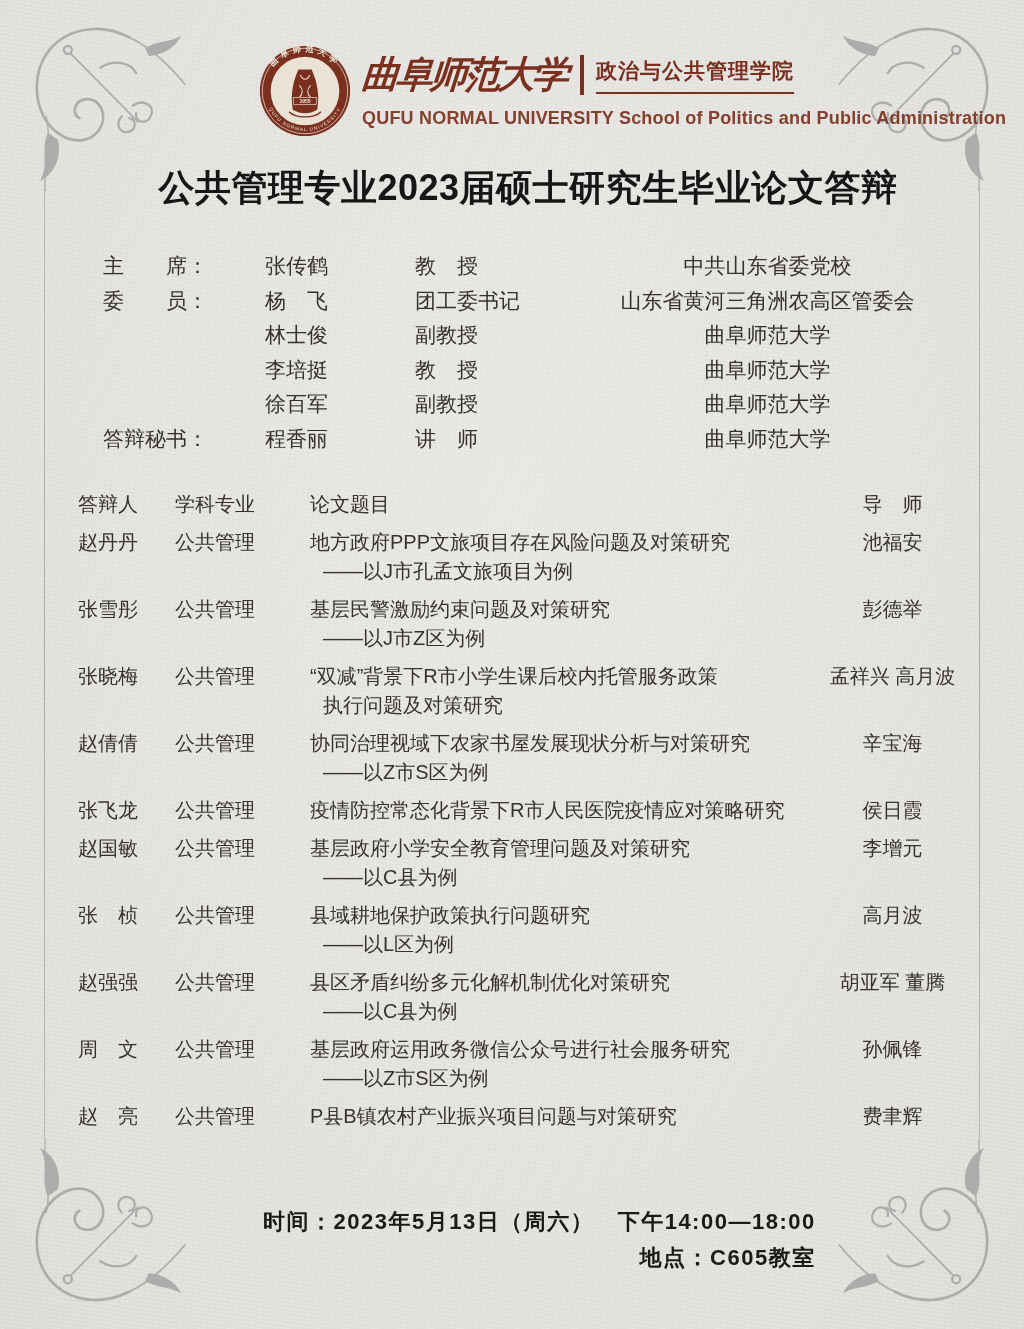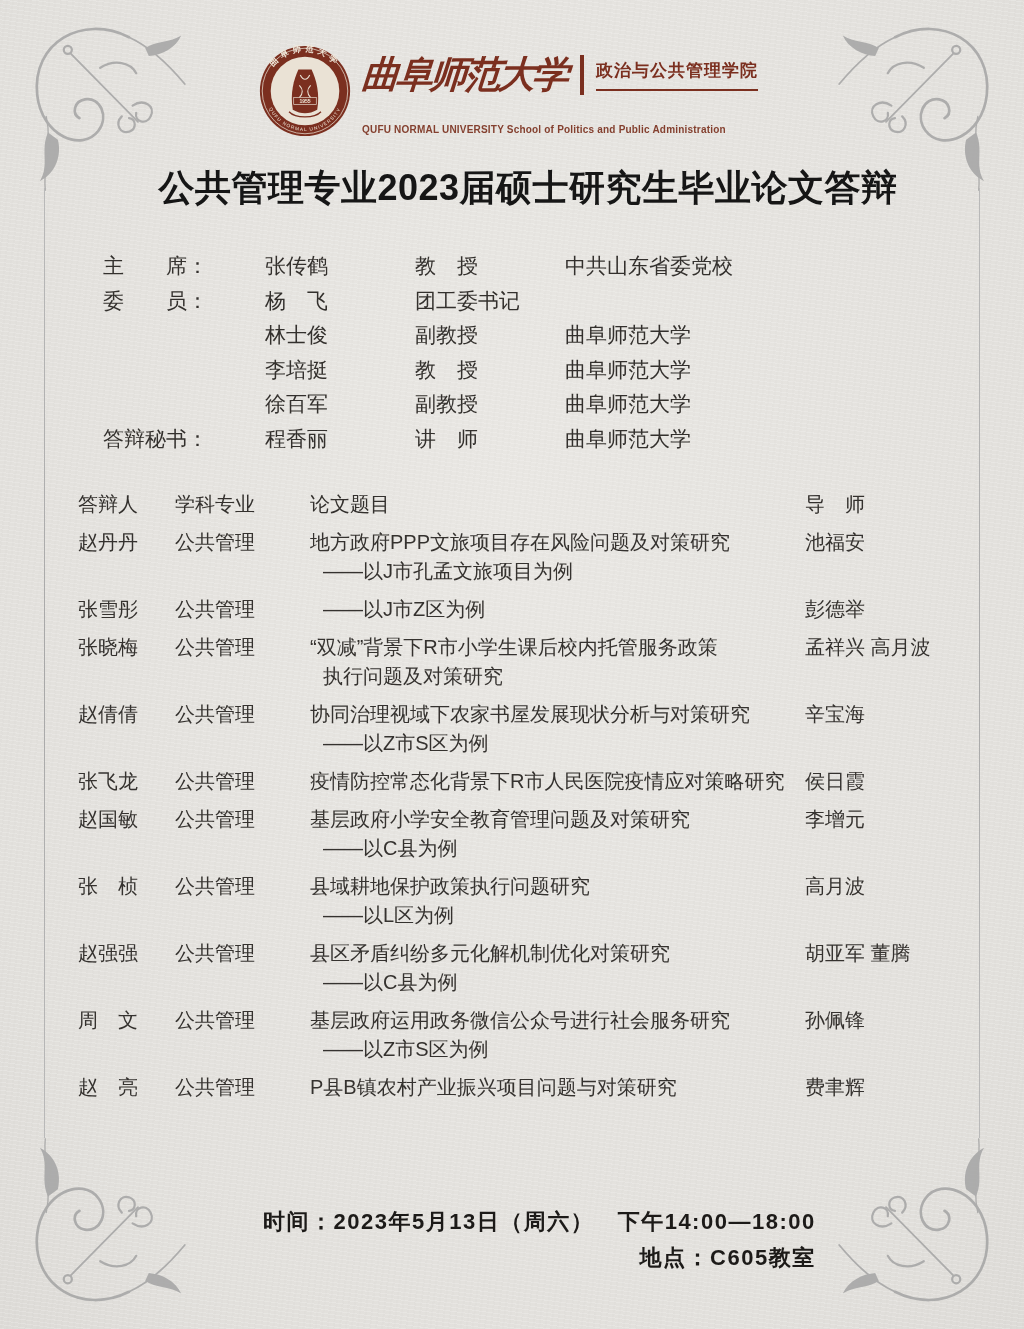--- a/index.html
+++ b/index.html
@@ -35,48 +35,48 @@
   .header-text{margin-left:10px;padding-top:2px;}
   .header-row{display:flex;align-items:center;height:58px;}
   .uni-script{
     font-family:"DejaVu Serif","Liberation Serif",serif;
     font-style:italic;font-weight:bold;
     font-size:37px;letter-spacing:-3px;color:#7b2f1f;
     transform:skewX(-4deg);white-space:nowrap;
   }
   .hdr-divider{width:4px;height:40px;background:#7b2f1f;margin:0 12px 0 14px;}
   .school-name{
-    font-size:17px;font-weight:bold;color:#7b2f1f;letter-spacing:1px;
+    font-size:21px;font-weight:bold;color:#7b2f1f;letter-spacing:1px;
     border-bottom:2px solid #7b2f1f;padding-bottom:7px;white-space:nowrap;
   }
   .header-en{
-    margin-top:20px;font-size:10px;font-weight:bold;color:#84402f;
+    margin-top:4px;font-size:18px;font-weight:bold;color:#84402f;
     letter-spacing:.2px;white-space:nowrap;
   }
   
   .title{
     position:absolute;left:16px;top:164px;width:1024px;margin:0;
     text-align:center;font-size:36px;font-weight:bold;color:#161616;
     letter-spacing:.5px;
   }
   
   .committee{position:absolute;left:103px;top:251px;width:870px;font-family:Liberation Mono, monospace;}
   .c-row{
     display:grid;grid-template-columns:162px 150px 150px 405px;
     font-size:21px;color:#33302d;line-height:34.5px;
   }
-  .c-org{text-align:left;}
+  .c-org{text-align:center;}
   
   .table{position:absolute;left:78px;top:490px;width:912px;}
   .t-row{
     display:grid;grid-template-columns:97px 135px 495px 175px;
     font-size:20px;color:#35322f;line-height:29px;margin-bottom:9px;
   }
   .t-head{color:#33302d;}
-  .t-advisor{text-align:left;white-space:nowrap;}
+  .t-advisor{text-align:center;white-space:nowrap;}
   .t-line1,.t-line2{display:block;}
   .t-line2{margin-left:13px;}
   
   .footer{position:absolute;left:263px;top:1204px;}
   .f-line{font-size:22px;font-weight:bold;color:#1c1a18;line-height:36px;letter-spacing:1.5px;text-align:right;}
   
   .seal text{font-family:"Liberation Sans","DejaVu Sans",sans-serif;}
 </style>
 </head>
 <body>
@@ -185,20 +185,21 @@
         <span class="c-role">主　　席：</span>
         <span class="c-name">张传鹤</span>
         <span class="c-title">教　授</span>
         <span class="c-org">中共山东省委党校</span>
       </div>
 
       <div class="c-row">
         <span class="c-role">委　　员：</span>
         <span class="c-name">杨　飞</span>
         <span class="c-title">团工委书记</span>
+        <span class="c-org">山东省黄河三角洲农高区管委会</span>
       </div>
 
       <div class="c-row">
         <span class="c-role"></span>
         <span class="c-name">林士俊</span>
         <span class="c-title">副教授</span>
         <span class="c-org">曲阜师范大学</span>
       </div>
 
       <div class="c-row">
@@ -239,20 +240,21 @@
           <span class="t-line1">地方政府PPP文旅项目存在风险问题及对策研究</span>
           <span class="t-line2">——以J市孔孟文旅项目为例</span>
         </span>
         <span class="t-advisor">池福安</span>
       </div>
 
       <div class="t-row">
         <span class="t-defender">张雪彤</span>
         <span class="t-major">公共管理</span>
         <span class="t-thesis">
+          <span class="t-line1">基层民警激励约束问题及对策研究</span>
           <span class="t-line2">——以J市Z区为例</span>
         </span>
         <span class="t-advisor">彭德举</span>
       </div>
 
       <div class="t-row">
         <span class="t-defender">张晓梅</span>
         <span class="t-major">公共管理</span>
         <span class="t-thesis">
           <span class="t-line1">“双减”背景下R市小学生课后校内托管服务政策</span>

